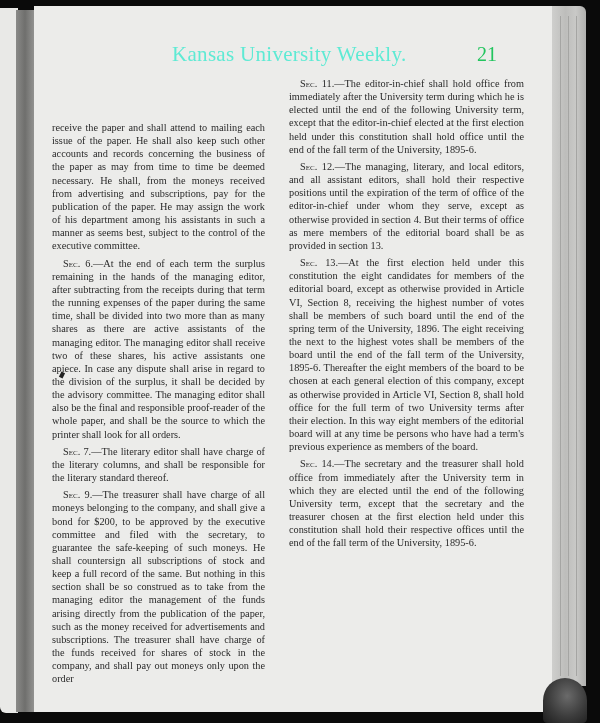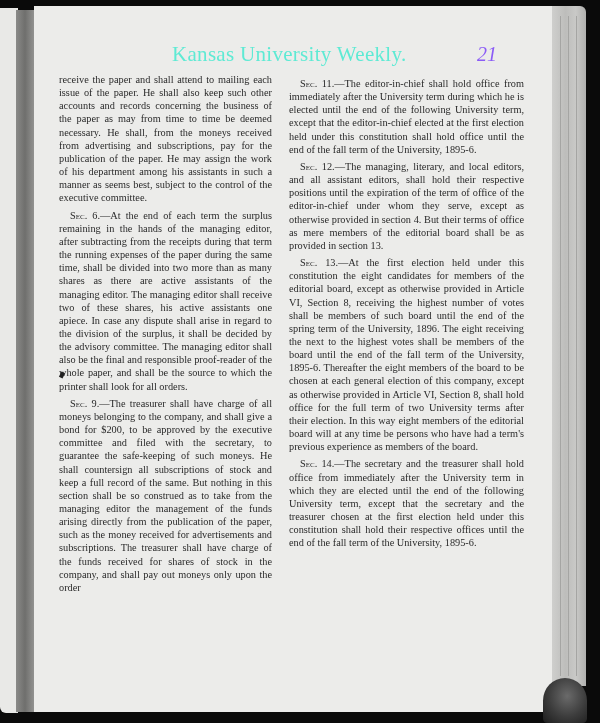--- a/index.html
+++ b/index.html
@@ -4,23 +4,23 @@
 <style>
   html, body { margin:0; padding:0; }
   body { width:600px; height:723px; background:#0a0a0a; position:relative; overflow:hidden; font-family:"Liberation Serif","DejaVu Serif",serif; }
   .left-page { position:absolute; left:0; top:8px; width:18px; height:705px; background:#e9e9e7; border-radius:0 0 0 6px; }
   .spine { position:absolute; left:16px; top:10px; width:20px; height:702px; background:linear-gradient(90deg,#8a8a88 0%,#6f6f6d 45%,#9a9a98 100%); }
   .page { position:absolute; left:34px; top:6px; width:530px; height:706px; background:#ececea; border-radius:0 0 4px 0; }
   .edge { position:absolute; left:552px; top:6px; width:34px; height:680px; background:linear-gradient(90deg,#cfcfcd 0%,#bdbdbb 40%,#c9c9c7 70%,#b0b0ae 100%); border-radius:0 6px 0 0; }
   .edge-line { position:absolute; top:10px; bottom:10px; width:1px; background:#a5a5a3; }
   .thumb { position:absolute; left:543px; top:678px; width:44px; height:45px; background:radial-gradient(ellipse at 55% 40%, #6a6a6a 0%, #3c3c3c 55%, #1c1c1c 100%); border-radius:50% 50% 10% 10%; }
   .header { position:absolute; left:172px; top:42px; font-size:21px; color:#5eead4; letter-spacing:0.3px; }
-  .pageno { position:absolute; left:477px; top:43px; font-size:20px; color:#8b5cf6;font-style:italic; }
+  .pageno { position:absolute; left:477px; top:43px; font-size:20px; color:#22c55e; }
   .col { position:absolute; top:73px; font-size:10.3px; line-height:13.15px; color:#2a2a2a; text-align:justify; }
-  .col.left { left:59px; width:213px; }
+  .col.left { left:52px; width:213px;margin-top:48px; }
   .col.right { left:289px; width:235px; }
   .para { margin:0; text-indent:0; }
   .para.sec { text-indent:11px; margin-top:4px; }
   .sec-label { font-variant:small-caps; }
   .mark { position:absolute; left:60px; top:372px; width:4px; height:6px; background:#222; transform:rotate(25deg); }
 </style>
 </head>
 <body>
 
 <div class="left-page"></div>
@@ -32,20 +32,21 @@
   <div class="edge-line" style="left:24px"></div>
 </div>
 <div class="thumb"></div>
 
 <div class="header">Kansas University Weekly.</div>
 <div class="pageno">21</div>
 
 <div class="col left">
   <p class="para"><span>receive the paper and shall attend to mailing each issue of the paper. He shall also keep such other accounts and records concerning the business of the paper as may from time to time be deemed necessary. He shall, from the moneys received from advertising and subscriptions, pay for the publication of the paper. He may assign the work of his department among his assistants in such a manner as seems best, subject to the control of the executive committee.</span></p>
   <p class="para sec"><span class="sec-label">Sec. 6.</span><span>—At the end of each term the surplus remaining in the hands of the managing editor, after subtracting from the receipts during that term the running expenses of the paper during the same time, shall be divided into two more than as many shares as there are active assistants of the managing editor. The managing editor shall receive two of these shares, his active assistants one apiece. In case any dispute shall arise in regard to the division of the surplus, it shall be decided by the advisory committee. The managing editor shall also be the final and responsible proof-reader of the whole paper, and shall be the source to which the printer shall look for all orders.</span></p>
+  <p class="para sec"><span class="sec-label">Sec. 7.</span><span>—The literary editor shall have charge of the literary columns, and shall be responsible for the literary standard thereof.</span></p>
   <p class="para sec"><span class="sec-label">Sec. 9.</span><span>—The treasurer shall have charge of all moneys belonging to the company, and shall give a bond for $200, to be approved by the executive committee and filed with the secretary, to guarantee the safe-keeping of such moneys. He shall countersign all subscriptions of stock and keep a full record of the same. But nothing in this section shall be so construed as to take from the managing editor the management of the funds arising directly from the publication of the paper, such as the money received for advertisements and subscriptions. The treasurer shall have charge of the funds received for shares of stock in the company, and shall pay out moneys only upon the order</span></p>
 </div>
 
 <div class="col right">
   <p class="para sec"><span class="sec-label">Sec. 11.</span><span>—The editor-in-chief shall hold office from immediately after the University term during which he is elected until the end of the following University term, except that the editor-in-chief elected at the first election held under this constitution shall hold office until the end of the fall term of the University, 1895-6.</span></p>
   <p class="para sec"><span class="sec-label">Sec. 12.</span><span>—The managing, literary, and local editors, and all assistant editors, shall hold their respective positions until the expiration of the term of office of the editor-in-chief under whom they serve, except as otherwise provided in section 4. But their terms of office as mere members of the editorial board shall be as provided in section 13.</span></p>
   <p class="para sec"><span class="sec-label">Sec. 13.</span><span>—At the first election held under this constitution the eight candidates for members of the editorial board, except as otherwise provided in Article VI, Section 8, receiving the highest number of votes shall be members of such board until the end of the spring term of the University, 1896. The eight receiving the next to the highest votes shall be members of the board until the end of the fall term of the University, 1895-6. Thereafter the eight members of the board to be chosen at each general election of this company, except as otherwise provided in Article VI, Section 8, shall hold office for the full term of two University terms after their election. In this way eight members of the editorial board will at any time be persons who have had a term's previous experience as members of the board.</span></p>
   <p class="para sec"><span class="sec-label">Sec. 14.</span><span>—The secretary and the treasurer shall hold office from immediately after the University term in which they are elected until the end of the following University term, except that the secretary and the treasurer chosen at the first election held under this constitution shall hold their respective offices until the end of the fall term of the University, 1895-6.</span></p>
 </div>
 

